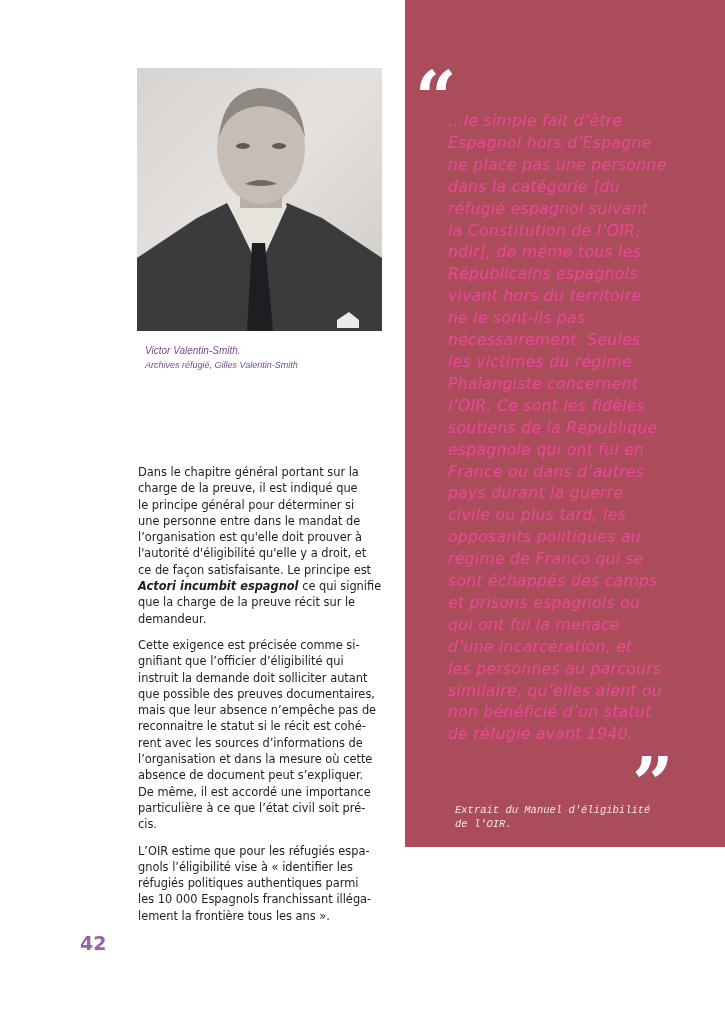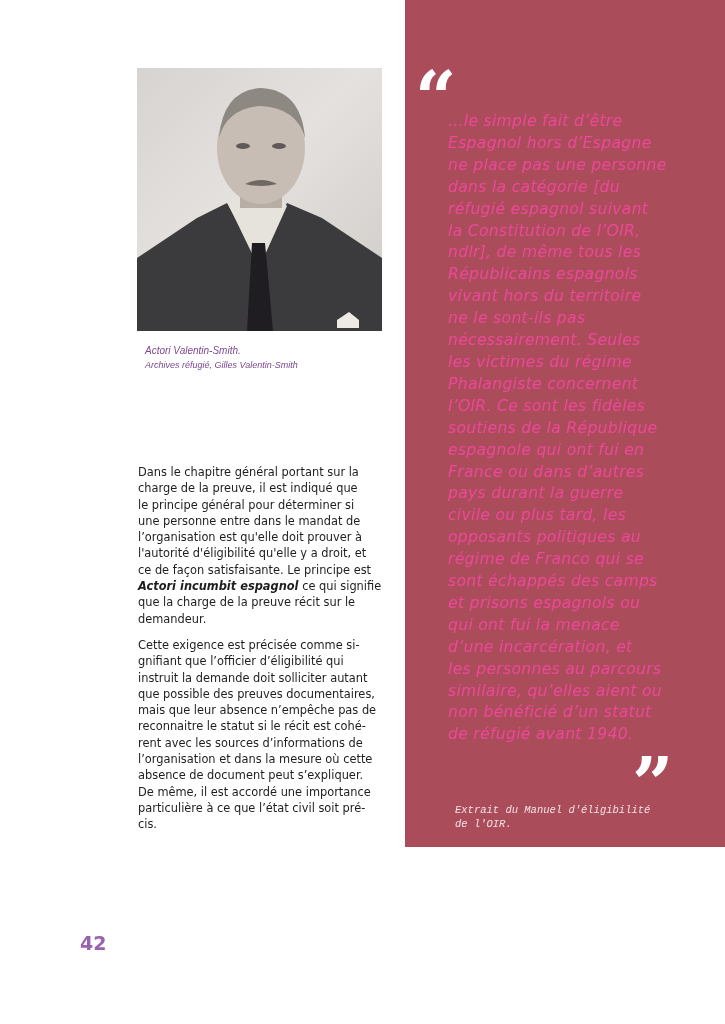--- a/index.html
+++ b/index.html
@@ -119,21 +119,21 @@
     <ellipse cx="106" cy="78" rx="7" ry="3" fill="#5f5a58"></ellipse>
     <ellipse cx="142" cy="78" rx="7" ry="3" fill="#5f5a58"></ellipse>
 
     <path d="M108 116 Q124 108 140 116 Q124 120 108 116 Z" fill="#6f6763"></path>
 
     <path d="M200 252 L212 244 L222 252 L222 260 L200 260 Z" fill="#eeebe7"></path>
   </svg>
 </div>
 
 <div class="caption">
-  <div class="name">Actori Valentin-Smith.</div>
+  <div class="name">Victor Valentin-Smith.</div>
   <div class="credit">Archives réfugié, Gilles Valentin-Smith</div>
 </div>
 
 <div class="body-text">
   <p><span>Dans le chapitre général portant sur la
 charge de la preuve, il est indiqué que
 le principe général pour déterminer si
 une personne entre dans le mandat de
 l’organisation est qu'elle doit prouver à
 l'autorité d'éligibilité qu'elle y a droit, et
@@ -146,15 +146,20 @@
 instruit la demande doit solliciter autant
 que possible des preuves documentaires,
 mais que leur absence n’empêche pas de
 reconnaitre le statut si le récit est cohé-
 rent avec les sources d’informations de
 l’organisation et dans la mesure où cette
 absence de document peut s’expliquer.
 De même, il est accordé une importance
 particulière à ce que l’état civil soit pré-
 cis.</p>
+  <p>L’OIR estime que pour les réfugiés espa-
+gnols l’éligibilité vise à « identifier les
+réfugiés politiques authentiques parmi
+les 10 000 Espagnols franchissant illéga-
+lement la frontière tous les ans ».</p>
 </div>
 
 <div class="page-number">42</div>
 
 </body></html>

